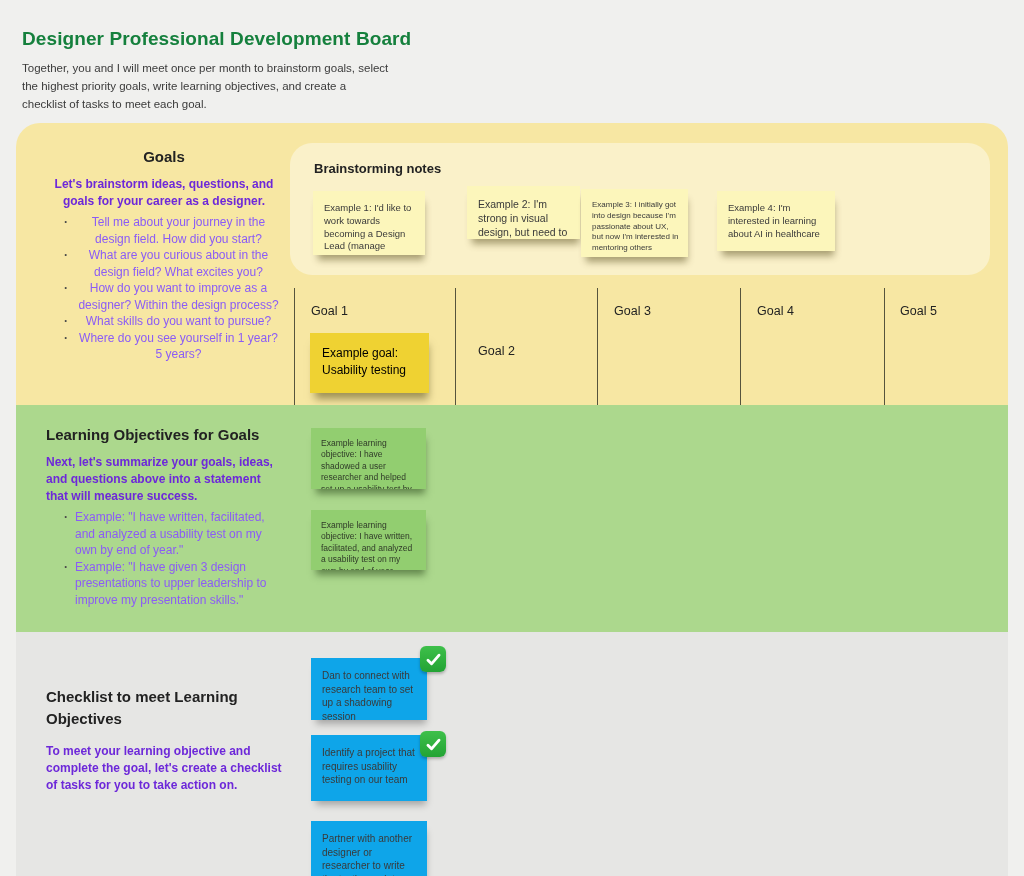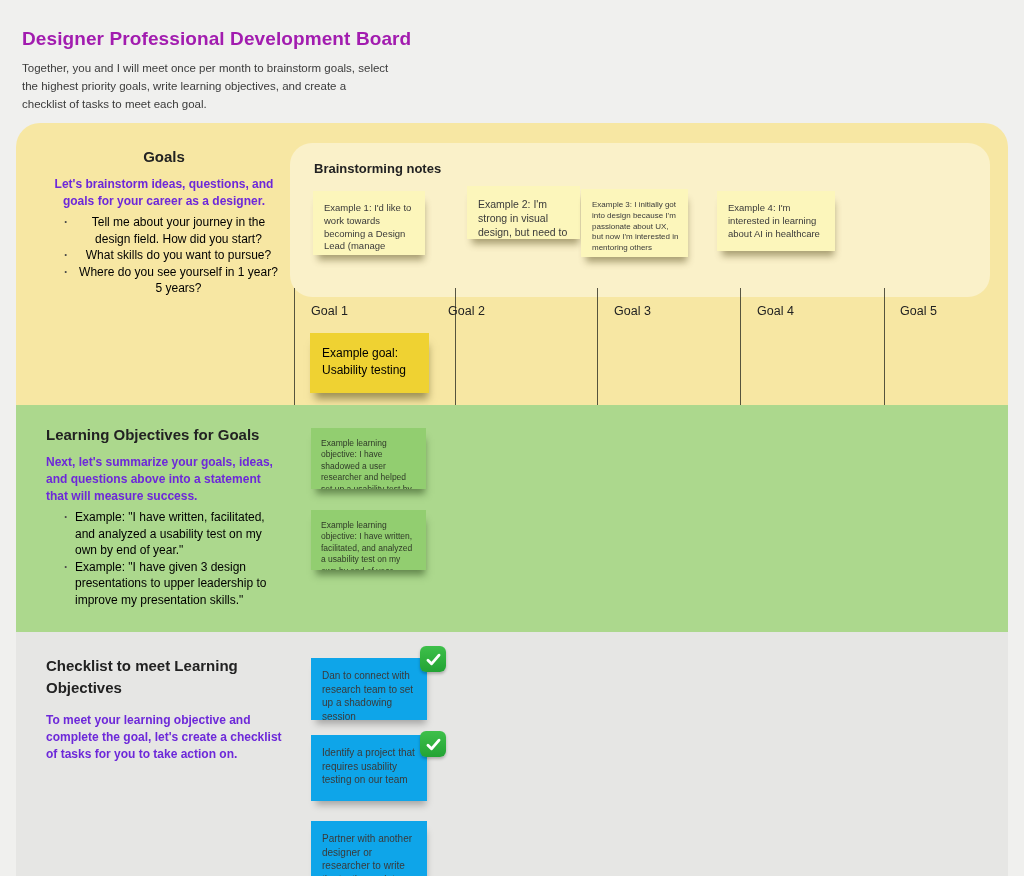--- a/index.html
+++ b/index.html
@@ -4,40 +4,40 @@
 <style>
   * { margin:0; padding:0; box-sizing:border-box; }
   html,body { background:#F0F0EE; }
   .page {
     position:relative; width:1024px; height:876px; overflow:hidden;
     background:#F0F0EE; font-family:"Liberation Sans","DejaVu Sans",sans-serif;
     color:#2e2e2e;
   }
   .board-title {
     position:absolute; left:22px; top:28px;
-    font-size:19px; font-weight:700; color:#a21caf; letter-spacing:.1px;
+    font-size:19px; font-weight:700; color:#15803d; letter-spacing:.1px;
   }
   .board-intro {
     position:absolute; left:22px; top:60px; width:370px;
     font-size:11.5px; line-height:1.55; color:#3b3b3b;
   }
   .section { position:absolute; left:16px; width:992px; }
   .section-yellow { top:123px; height:282px; background:#F7E7A3; border-radius:24px 24px 0 0; }
   .section-green  { top:405px; height:227px; background:#ACD88D; }
   .section-gray   { top:632px; height:244px; background:#E6E6E4; }
 
   .side-text { position:absolute; width:236px; }
   .side-text h2 { font-size:15px; font-weight:700; color:#222; margin-bottom:11px; }
   .side-text .lead { font-size:12px; font-weight:700; color:#6d28d9; line-height:1.42; margin-bottom:4px; }
   .side-text ul { list-style:none; margin-left:16px; }
-  .side-text li { position:relative; padding-left:13px; font-size:12px; line-height:1.38; color:#000000; }
+  .side-text li { position:relative; padding-left:13px; font-size:12px; line-height:1.38; color:#8b5cf6; }
   .side-text li::before { content:"·"; position:absolute; left:2px; top:0; font-weight:700; color:#4a4a4a; }
 
   .brainstorm-panel {
-    position:absolute; left:290px; top:143px; width:700px; height:154px;
+    position:absolute; left:290px; top:143px; width:700px; height:132px;
     background:#FAF1C9; border-radius:22px;
   }
   .brainstorm-title { position:absolute; left:24px; top:18px; font-size:13px; font-weight:700; color:#222; }
 
   .sticky {
     position:absolute; padding:11px 9px 8px 11px; color:#3a3a3a;
     line-height:1.35; overflow:hidden;
   }
   .note-yellow { background:#FCF6BB; box-shadow:2px 8px 7px -3px rgba(70,60,10,.45); }
   .note-goal   { background:#EFD232; box-shadow:2px 9px 8px -3px rgba(70,60,10,.5);
@@ -64,20 +64,22 @@
   <div class="board-title">Designer Professional Development Board</div>
   <div class="board-intro">Together, you and I will meet once per month to brainstorm goals, select the highest priority goals, write learning objectives, and create a checklist of tasks to meet each goal.</div>
 
   <div class="section section-yellow"></div>
 
   <div class="side-text" style="left:46px; top:148px;text-align:center;">
     <h2>Goals</h2>
     <div class="lead">Let's brainstorm ideas, questions, and goals for your career as a designer.</div>
     <ul>
       <li>Tell me about your journey in the design field. How did you start?</li>
+      <li>What are you curious about in the design field? What excites you?</li>
+      <li>How do you want to improve as a designer? Within the design process?</li>
       <li>What skills do you want to pursue?</li>
       <li>Where do you see yourself in 1 year? 5 years?</li>
     </ul>
   </div>
 
   <div class="brainstorm-panel">
     <div class="brainstorm-title">Brainstorming notes</div>
   </div>
 
   <div class="sticky note-yellow" style="left:313px; top:191px; width:112px; height:64px; font-size:9.5px;">Example 1: I'd like to work towards becoming a Design Lead (manage projects, not people)</div>
@@ -85,21 +87,21 @@
   <div class="sticky note-yellow" style="left:581px; top:189px; width:107px; height:68px; font-size:8px;">Example 3: I initially got into design because I'm passionate about UX, but now I'm interested in mentoring others</div>
   <div class="sticky note-yellow" style="left:717px; top:191px; width:118px; height:60px; font-size:9.5px;">Example 4: I'm interested in learning about AI in healthcare</div>
 
   <div class="col-line" style="left:294px;"></div>
   <div class="col-line" style="left:455px;"></div>
   <div class="col-line" style="left:597px;"></div>
   <div class="col-line" style="left:740px;"></div>
   <div class="col-line" style="left:884px;"></div>
 
   <div class="col-header" style="left:311px;">Goal 1</div>
-  <div class="col-header" style="left:448px;">Goal 2</div>
+  <div class="col-header" style="left:478px;margin-top:40px;">Goal 2</div>
   <div class="col-header" style="left:614px;">Goal 3</div>
   <div class="col-header" style="left:757px;">Goal 4</div>
   <div class="col-header" style="left:900px;">Goal 5</div>
 
   <div class="sticky note-goal" style="left:310px; top:333px; width:119px; height:60px; padding:12px 8px 8px 12px;">Example goal:
 Usability testing</div>
 
   <div class="section section-green"></div>
 
   <div class="side-text" style="left:46px; top:426px;">
@@ -109,21 +111,21 @@
       <li>Example: "I have written, facilitated, and analyzed a usability test on my own by end of year."</li>
       <li>Example: "I have given 3 design presentations to upper leadership to improve my presentation skills."</li>
     </ul>
   </div>
 
   <div class="sticky note-green" style="left:311px; top:428px; width:115px; height:61px; padding:10px 8px 8px 10px;">Example learning objective: I have shadowed a user researcher and helped set up a usability test by end of Q3.</div>
   <div class="sticky note-green" style="left:311px; top:510px; width:115px; height:60px; padding:10px 8px 8px 10px;">Example learning objective: I have written, facilitated, and analyzed a usability test on my own by end of year.</div>
 
   <div class="section section-gray"></div>
 
-  <div class="side-text" style="left:46px; top:655px; width:238px;">
+  <div class="side-text" style="left:46px; top:686px; width:238px;">
     <h2 style="width:225px; line-height:1.45; margin-bottom:13px;">Checklist to meet Learning Objectives</h2>
     <div class="lead">To meet your learning objective and complete the goal, let's create a checklist of tasks for you to take action on.</div>
   </div>
 
   <div class="sticky note-white" style="left:311px; top:658px; width:116px; height:62px;">Dan to connect with research team to set up a shadowing session</div>
   <div class="sticky note-white" style="left:311px; top:735px; width:116px; height:66px;">Identify a project that requires usability testing on our team</div>
   <div class="sticky note-white" style="left:311px; top:821px; width:116px; height:70px;">Partner with another designer or researcher to write the testing script</div>
 
   <div class="check" style="left:420px; top:646px;">
     <svg viewBox="0 0 24 24">

